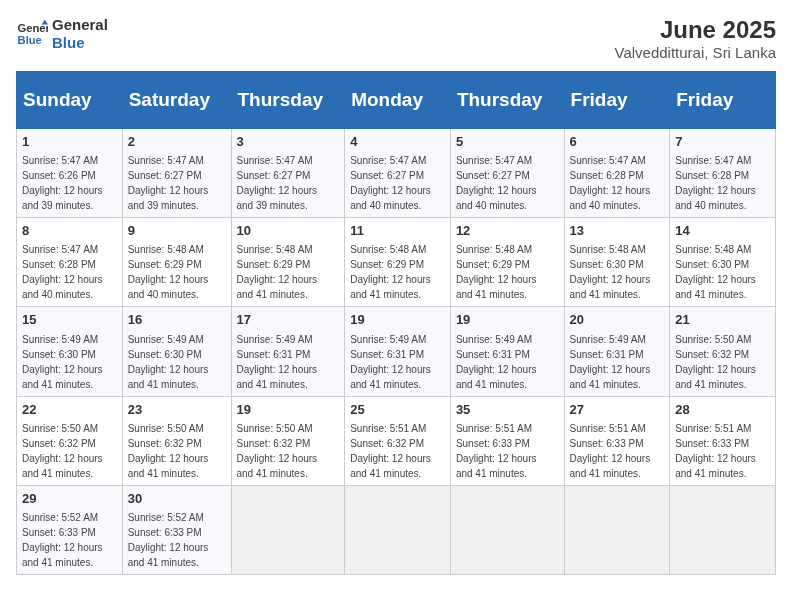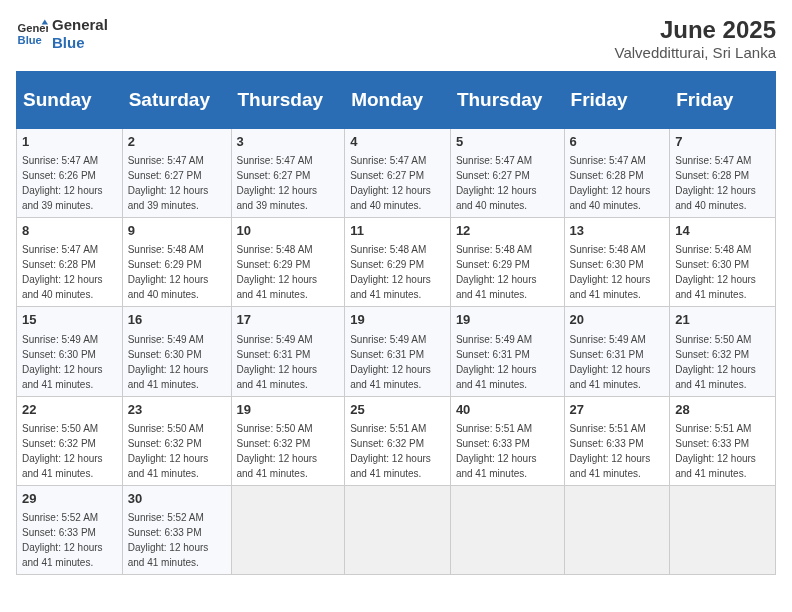--- a/index.html
+++ b/index.html
@@ -294,21 +294,21 @@
 and 41 minutes.</div>
         </td>
         <td>
           <span class="day-num">25</span>
           <div class="day-info" style="white-space: pre-line;">Sunrise: 5:51 AM
 Sunset: 6:32 PM
 Daylight: 12 hours
 and 41 minutes.</div>
         </td>
         <td>
-          <span class="day-num">40</span>
+          <span class="day-num">35</span>
           <div class="day-info" style="white-space: pre-line;">Sunrise: 5:51 AM
 Sunset: 6:33 PM
 Daylight: 12 hours
 and 41 minutes.</div>
         </td>
         <td>
           <span class="day-num">27</span>
           <div class="day-info" style="white-space: pre-line;">Sunrise: 5:51 AM
 Sunset: 6:33 PM
 Daylight: 12 hours

